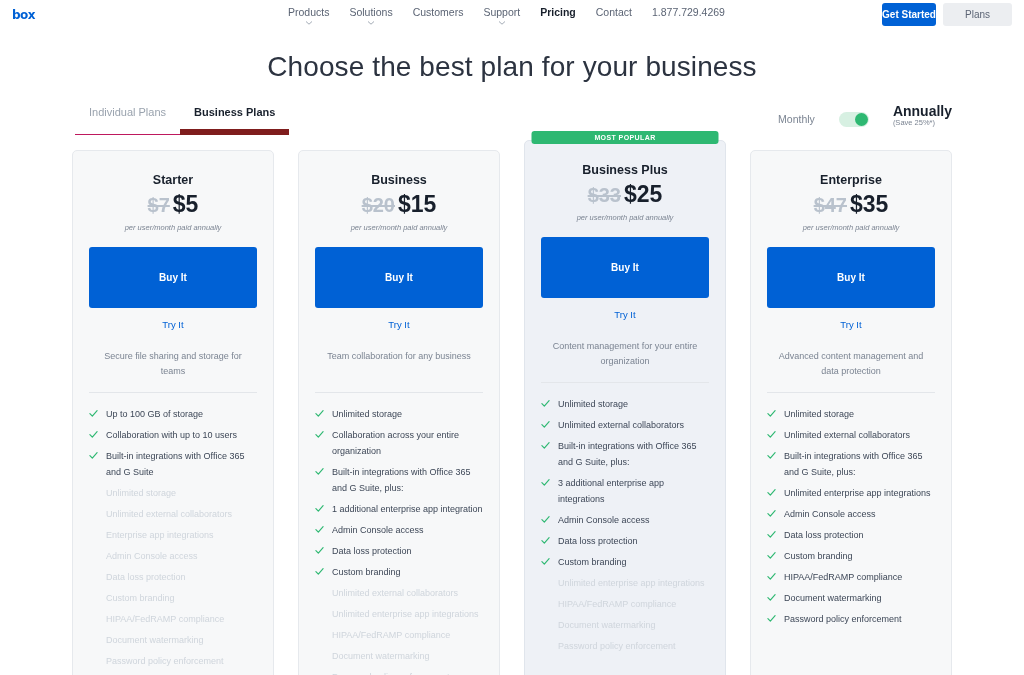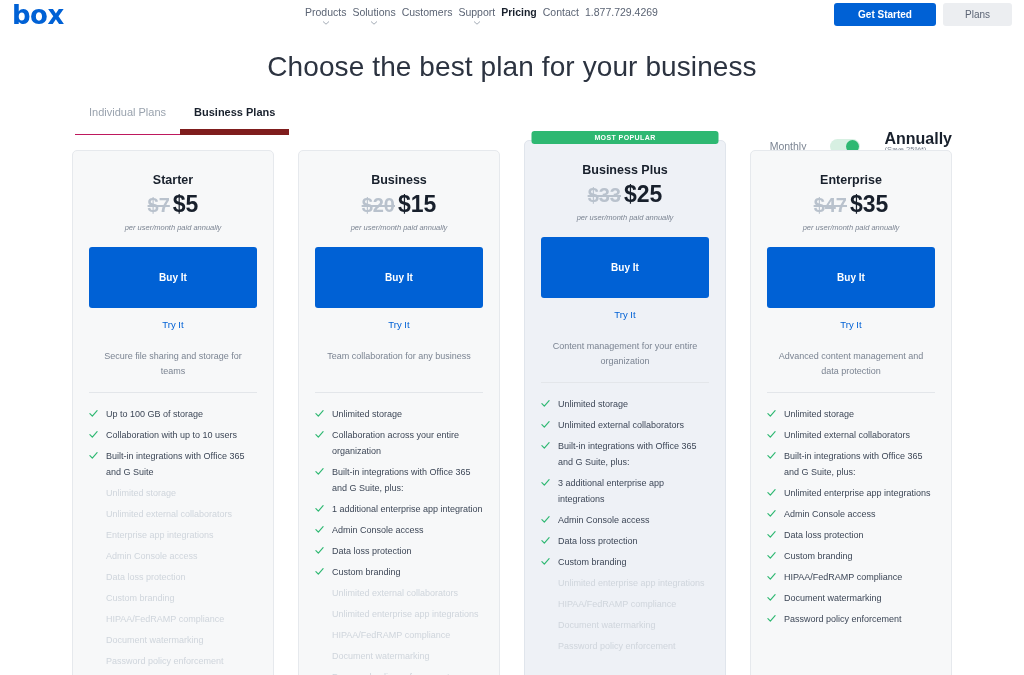--- a/index.html
+++ b/index.html
@@ -14,34 +14,34 @@
   
   .header {
     position: relative;
     height: 29px;
     display: flex;
     align-items: center;
     padding: 0 12px;
     background: #ffffff;
   }
   .logo {
-    font-size: 26px;
+    font-size: 12px;
     font-weight: 700;
     color: #0061d5;
     letter-spacing: -0.5px;
     line-height: 1;
     font-family: "DejaVu Sans", sans-serif;
   }
   .nav {
     position: absolute;
-    left: 305px;
+    left: 288px;
     top: 5px;
     display: flex;
     align-items: center;
-    gap: 6px;
+    gap: 20px;
   }
   .nav-item {
     position: relative;
     font-size: 10.5px;
     color: #5b6474;
     line-height: 14px;
     white-space: nowrap;
     padding-bottom: 6px;
   }
   .nav-item.active { color: #18202c; font-weight: 700; }
@@ -62,21 +62,21 @@
     display: flex;
     gap: 7px;
   }
   .btn-started {
     background: #0061d5;
     color: #ffffff;
     font-size: 10px;
     font-weight: 700;
     border: none;
     border-radius: 3px;
-    padding: 6px 24px;
+    padding: 6px 0;
     cursor: pointer;
     line-height: 11px;
   }
   .btn-login {
     background: #eceef1;
     color: #5b6474;
     font-size: 10px;
     border: none;
     border-radius: 3px;
     padding: 6px 22px;
@@ -145,26 +145,25 @@
   }
   .switch .knob {
     position: absolute;
     right: 1px; top: 1px;
     width: 13px; height: 13px;
     border-radius: 50%;
     background: #2eb872;
   }
   .toggle-right { line-height: 1; }
   .toggle-label-right {
-    font-size: 16px;
+    font-size: 14px;
     font-weight: 700;
     color: #18202c;
     display: block;
     line-height: 13px;
-    margin-top: 27px;
   }
   .toggle-save {
     font-size: 7.5px;
     color: #7b8492;
     display: block;
     margin-top: 1px;
   }
 
   
   .cards {

